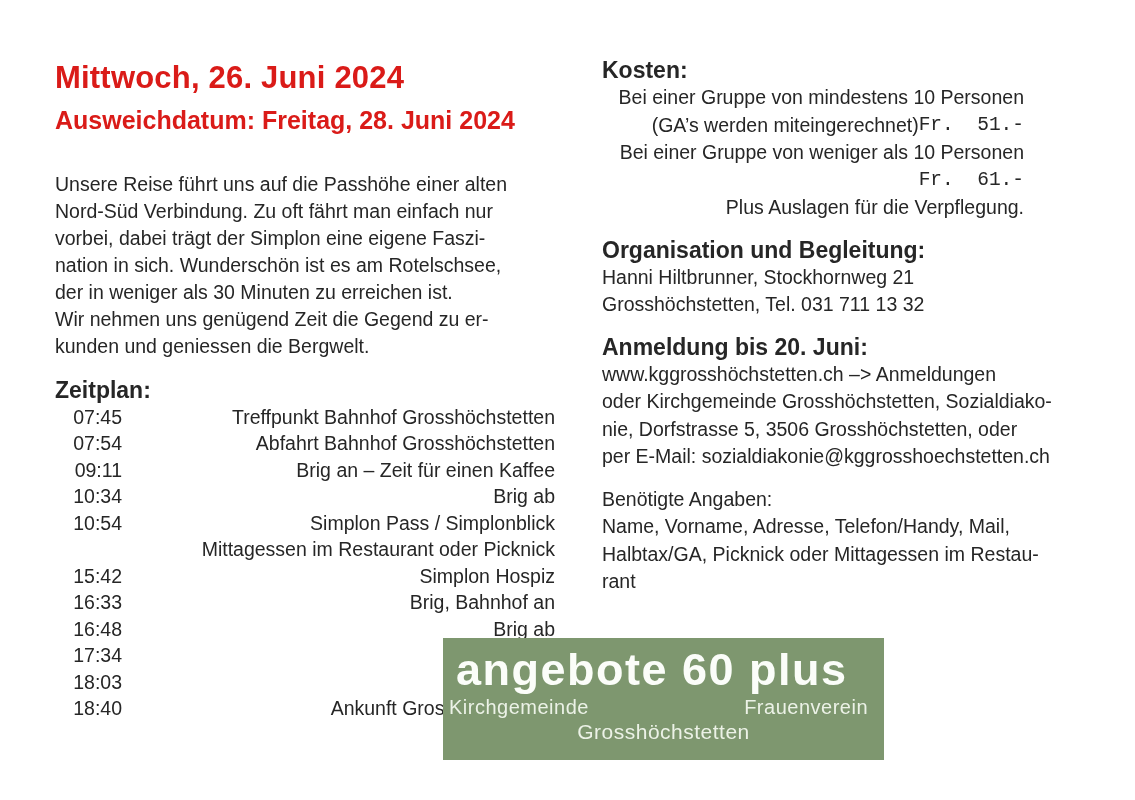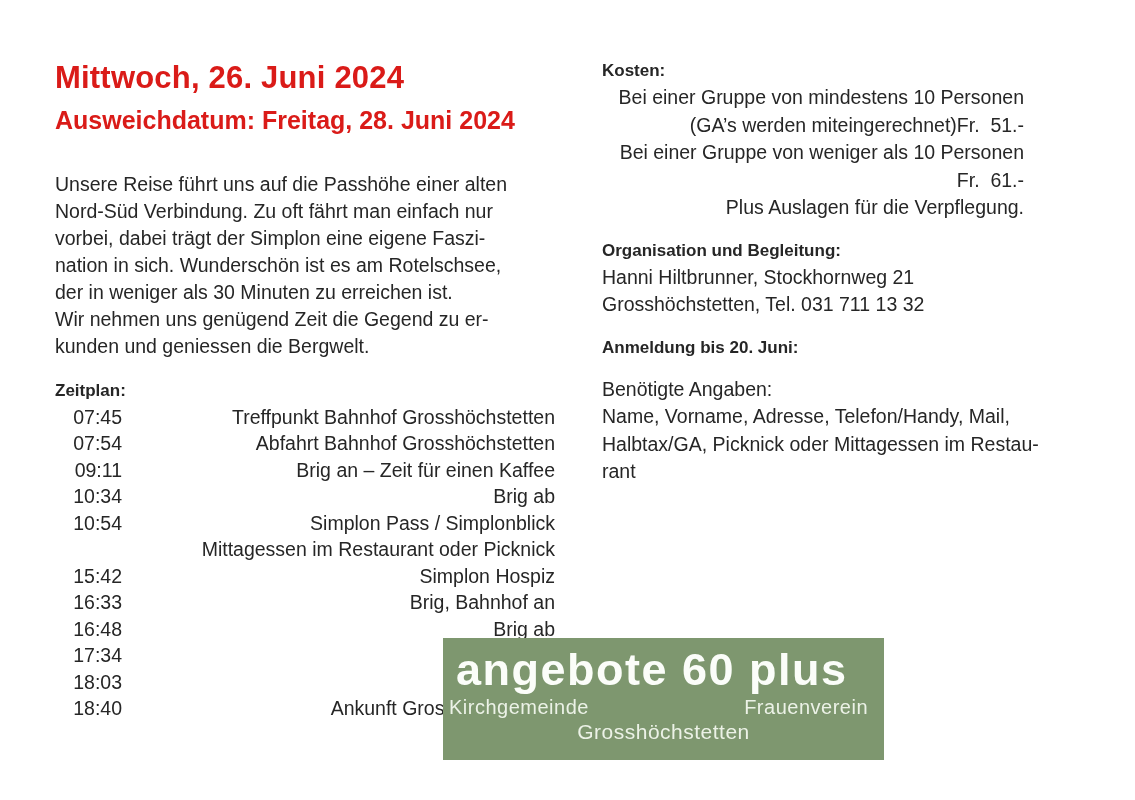--- a/index.html
+++ b/index.html
@@ -33,21 +33,21 @@
     font-weight: bold;
     color: #da1b18;
     margin-top: 10px;
   }
   .intro {
     margin-top: 36px;
     font-size: 19.5px;
     line-height: 27px;
   }
   .section-heading {
-    font-size: 17px;
+    font-size: 23px;
     font-weight: bold;
     line-height: 27px;
   }
   .zeitplan-heading { margin-top: 17px; }
   .schedule { margin-top: 0; }
   .schedule-row {
     display: flex;
     font-size: 19.5px;
     line-height: 26.5px;
     text-align: right;
@@ -69,20 +69,21 @@
   }
   .cost-row {
     display: flex;
     width: 422px;
   }
   .cost-label { flex: 1; text-align: right; }
   .cost-amount {
     white-space: pre;
     text-align: left;
     flex: 0 0 auto;
+    font-family: Liberation Mono, monospace;
   }
   .block { margin-top: 15px; }
   .text-line { min-height: 27px; }
 
   
   .logo-box {
     position: absolute;
     left: 443px;
     top: 638px;
     width: 441px;
@@ -243,20 +244,30 @@
       <div>
 
           <div class="text-line">Hanni Hiltbrunner, Stockhornweg 21</div>
 
           <div class="text-line">Grosshöchstetten, Tel. 031 711 13 32</div>
         </div>
     </div>
 
     <div class="block">
       <div class="section-heading">Anmeldung bis 20. Juni:</div>
+      <div>
+
+          <div class="text-line">www.kggrosshöchstetten.ch –&gt; Anmeldungen</div>
+
+          <div class="text-line">oder Kirchgemeinde Grosshöchstetten, Sozialdiako-</div>
+
+          <div class="text-line">nie, Dorfstrasse 5, 3506 Grosshöchstetten, oder</div>
+
+          <div class="text-line">per E-Mail: sozialdiakonie@kggrosshoechstetten.ch</div>
+        </div>
     </div>
 
     <div class="block">
       <div class="text-line">Benötigte Angaben:</div>
       <div>
 
           <div class="text-line">Name, Vorname, Adresse, Telefon/Handy, Mail,</div>
 
           <div class="text-line">Halbtax/GA, Picknick oder Mittagessen im Restau-</div>
 

